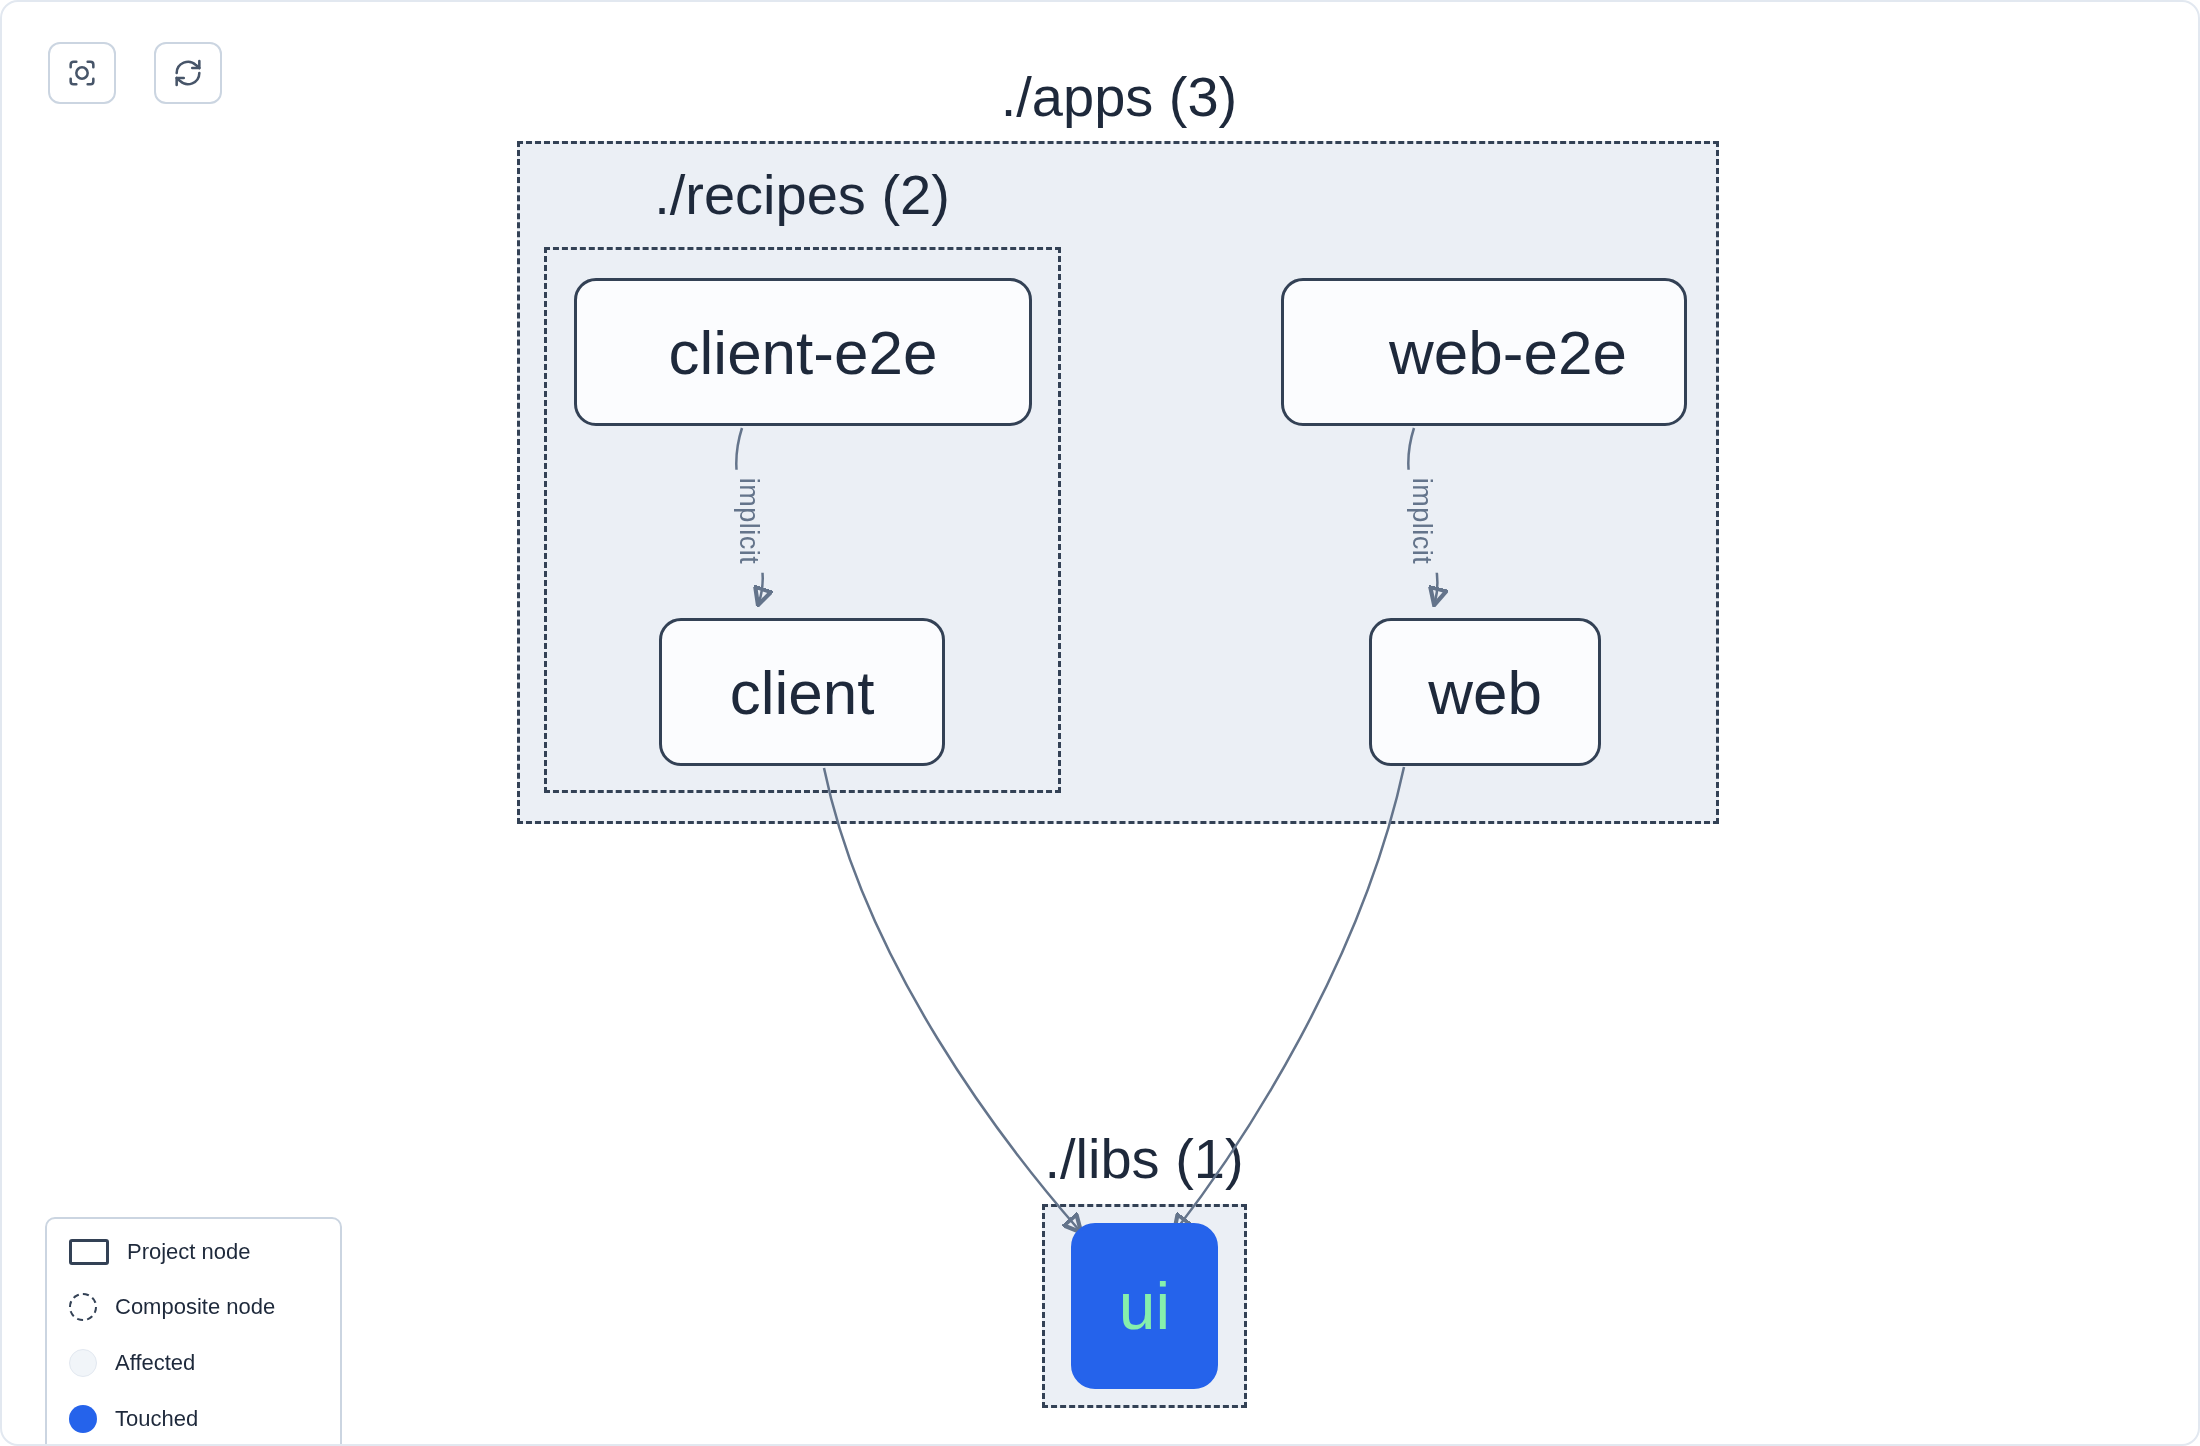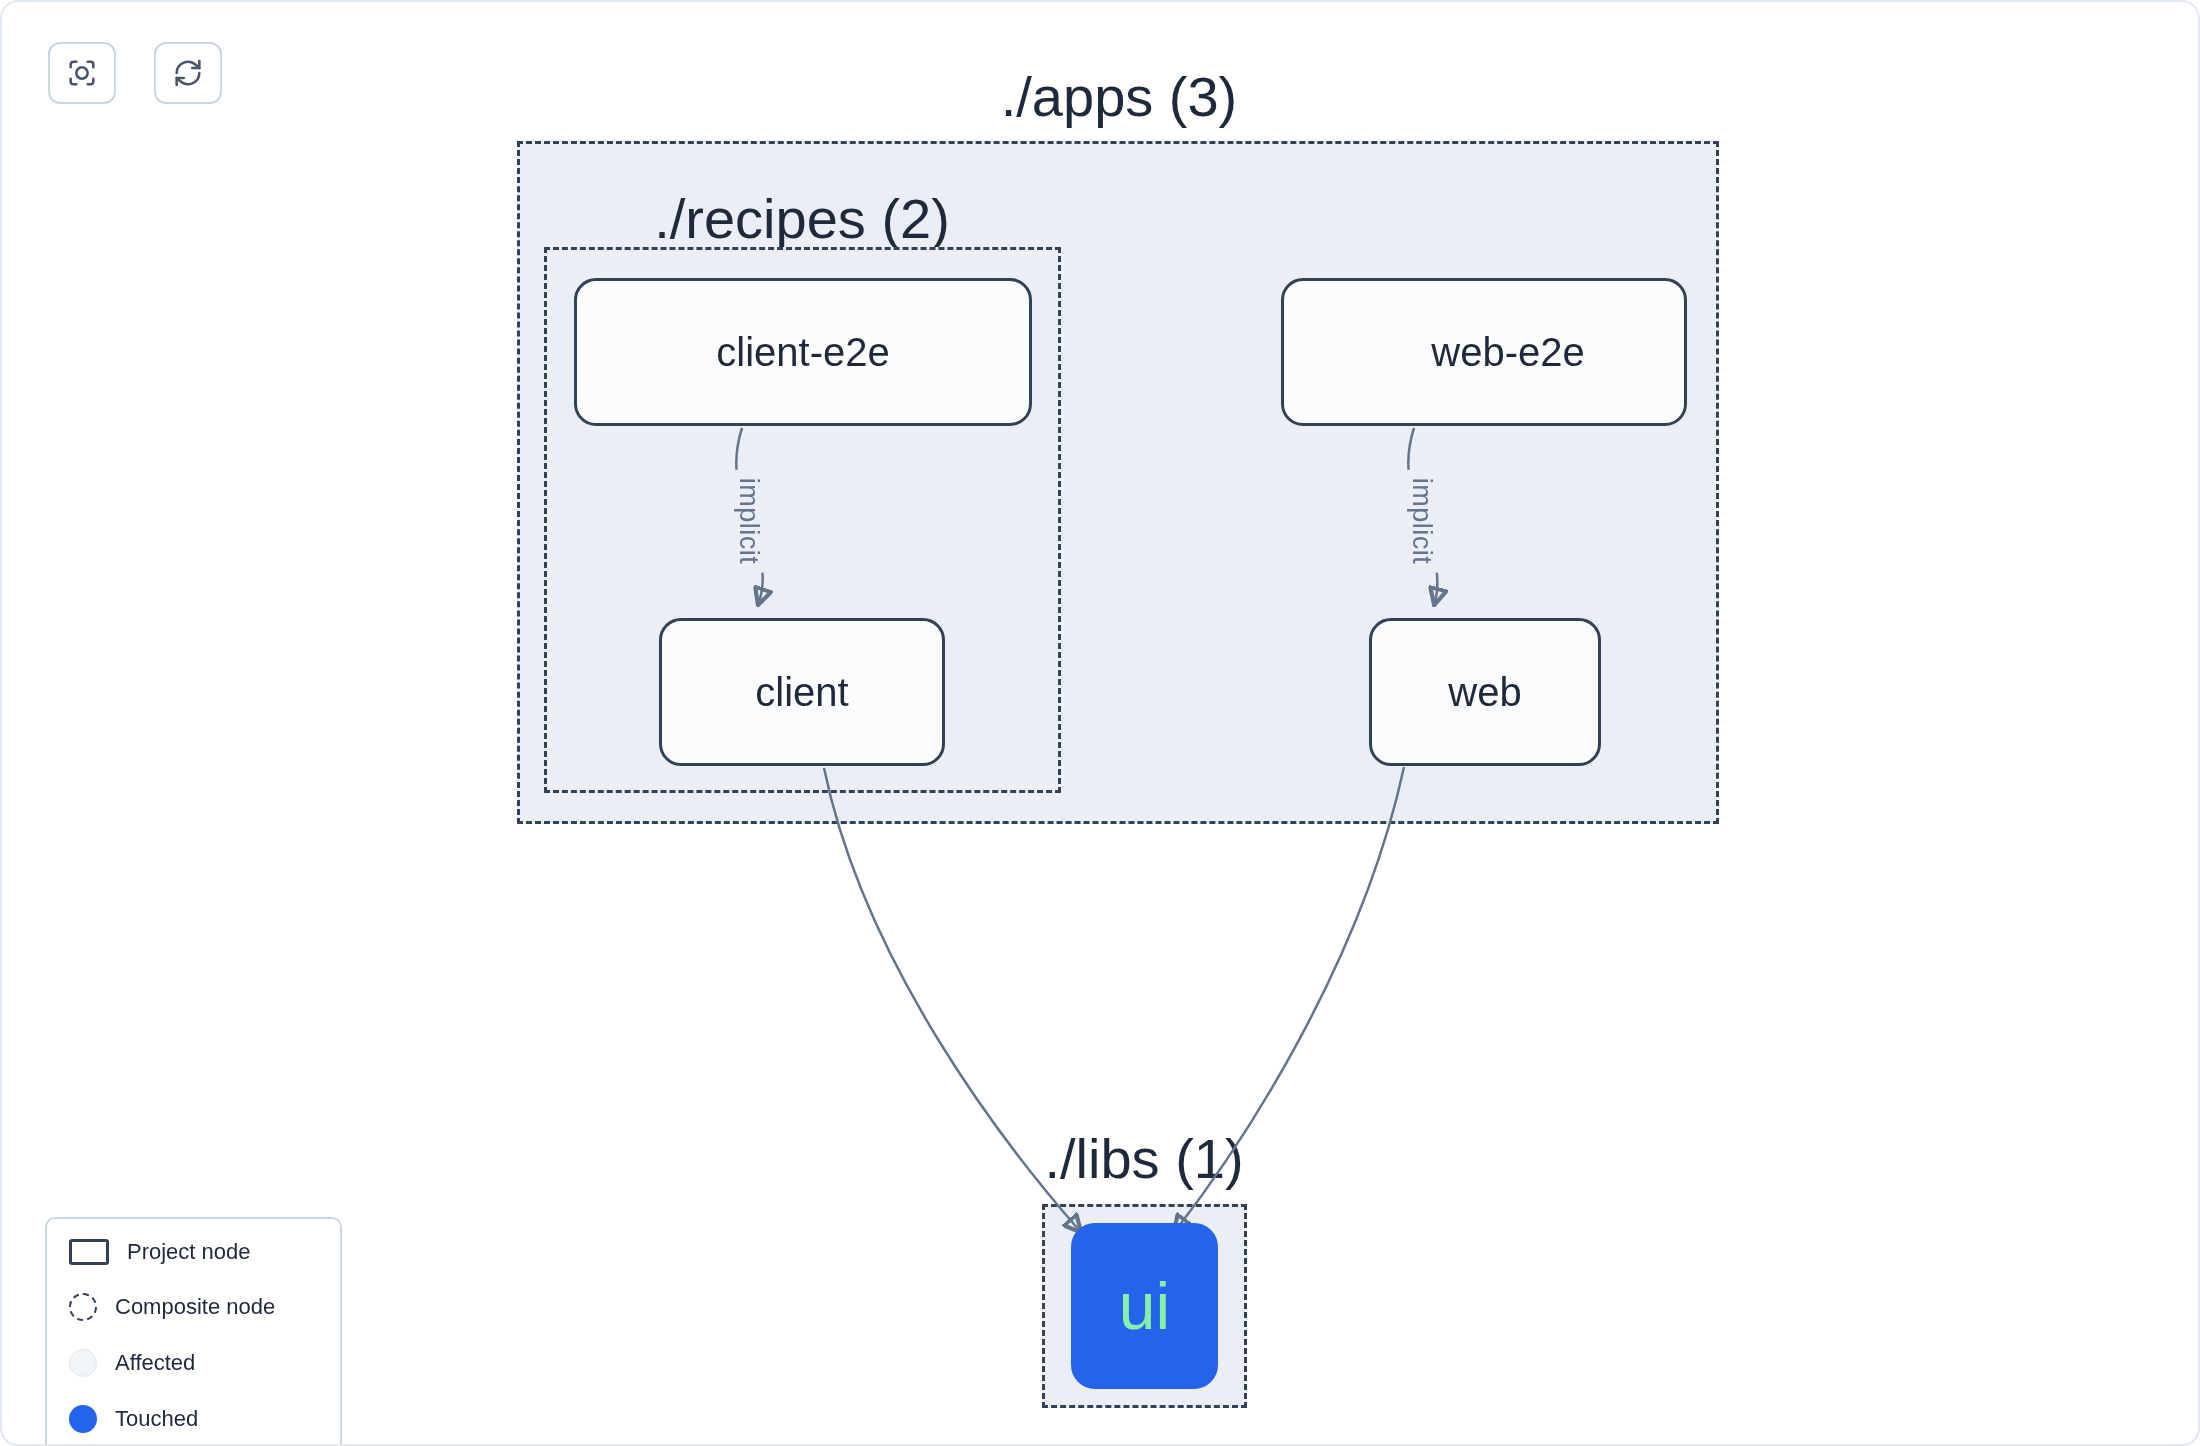--- a/index.html
+++ b/index.html
@@ -40,21 +40,21 @@
   .edges path{stroke:var(--edge,#64748b);fill:none;stroke-width:2.5px;pointer-events:stroke;cursor:pointer;}
   .edge-label{
     position:absolute;transform:translate(-50%,-50%) rotate(90deg);
     font-size:27px;color:var(--edge,#64748b);background:var(--composite-bg,#ebeff5);
     padding:2px 8px;white-space:nowrap;cursor:pointer;letter-spacing:0.5px;
   }
   
   .node{
     position:absolute;display:flex;align-items:center;justify-content:center;
     background:var(--node-bg,#fbfcfe);border:3px solid var(--node-border,#334155);
-    border-radius:22px;font-size:40px;color:var(--text,#1e293b);cursor:pointer;white-space:nowrap;
+    border-radius:22px;font-size:62px;color:var(--text,#1e293b);cursor:pointer;white-space:nowrap;
   }
   .node.touched{
     background:var(--accent,#2563eb);border-color:var(--accent,#2563eb);
     color:#86efac;font-size:66px;border-radius:24px;
   }
   
   .legend{
     position:absolute;left:43px;top:1215px;width:297px;background:#fff;
     border:2px solid var(--button-border,#cbd5e1);border-radius:10px;
     padding:20px 22px;display:flex;flex-direction:column;gap:28px;
@@ -88,21 +88,21 @@
         <path d="M20 3.5V8.5H15"></path>
         <path d="M20 12a8 8 0 0 1-13.6 5.6L4 15.5"></path>
         <path d="M4 20.5V15.5H9"></path>
       </svg>
     </button>
   </div>
 
   <div class="group-title" style="left:1117px;top:62px;">./apps (3)</div>
   <div class="composite" style="left:515px;top:139px;width:1202px;height:683px;"></div>
 
-  <div class="group-title" style="left:800px;top:184px;">./recipes (2)</div>
+  <div class="group-title" style="left:800px;top:160px;">./recipes (2)</div>
   <div class="composite" style="left:542px;top:245px;width:517px;height:546px;"></div>
 
   <div class="group-title" style="left:1142px;top:1124px;">./libs (1)</div>
   <div class="composite" style="left:1040px;top:1202px;width:205px;height:204px;"></div>
 
   <svg class="edges" width="2200" height="1446" viewBox="0 0 2200 1446">
     <defs>
       <marker id="arrowhead" viewBox="0 0 12 12" refX="9" refY="6" markerWidth="20" markerHeight="20" markerUnits="userSpaceOnUse" orient="auto">
         <path d="M1 1 L11 6 L1 11 Z" fill="#64748b" stroke="none"></path>
       </marker>

